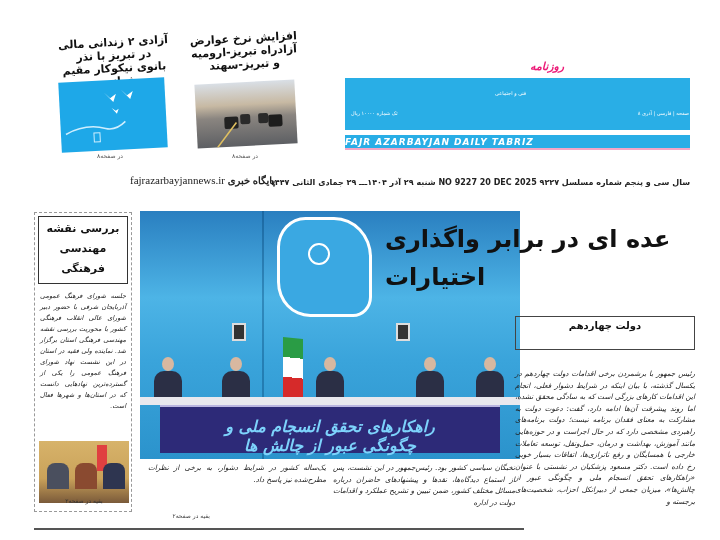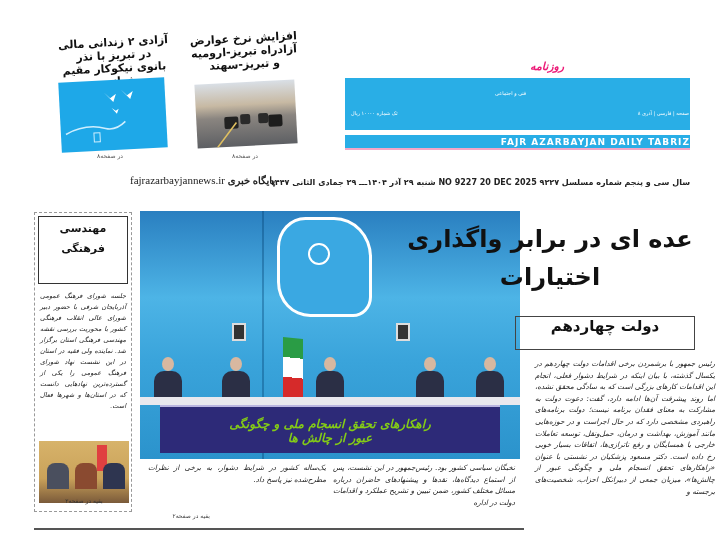--- a/index.html
+++ b/index.html
@@ -4,58 +4,58 @@
 <style>
   * { box-sizing: border-box; margin: 0; padding: 0; }
   html, body { width: 720px; height: 540px; overflow: hidden; background: #ffffff; }
   body { position: relative; font-family: "DejaVu Sans", sans-serif; color: #111; direction: ltr; }
   .abs { position: absolute; }
 
   
   .masthead { left: 345px; top: 10px; width: 350px; height: 145px; }
   .mh-band { position: absolute; left: 0; top: 68px; width: 345px; height: 52px; background: #29aee6; }
   .mh-band2 { position: absolute; left: 0; top: 125px; width: 345px; height: 15px; background: #29aee6; border-bottom: 2px solid #f4a6c6; }
-  .mh-band2 span { display: block; text-align: right; font-family: "DejaVu Sans", sans-serif; font-weight: bold; color: #fff; font-size: 9px; line-height: 15px; letter-spacing: 1px; }
+  .mh-band2 span { display: block; text-align: left; font-family: "DejaVu Sans", sans-serif; font-weight: bold; font-style: italic; color: #fff; font-size: 9px; line-height: 15px; letter-spacing: 1px; }
   .mh-logo { position: absolute; left: 30px; top: 2px; width: 300px; height: 118px; text-align: center; font-family: "DejaVu Serif", serif; font-weight: bold; font-style: italic; font-size: 64px; line-height: 110px; color: #ec1c78; text-shadow: 2px 0 #fff, -2px 0 #fff, 0 2px #fff, 0 -2px #fff, 3px 3px 0 #b0115a; direction: rtl; }
   .mh-small { position: absolute; top: 50px; left: 185px; font-size: 11px; color: #ec1c78; font-weight: bold; font-style: italic; }
   .mh-tag { position: absolute; top: 80px; left: 150px; font-size: 5px; color: #fff; }
   .mh-left { position: absolute; left: 6px; top: 100px; font-size: 5px; color: #fff; }
   .mh-right { position: absolute; right: 6px; top: 100px; font-size: 5px; color: #fff; }
 
   
   .teaser-title { font-weight: bold; font-size: 11px; line-height: 13px; text-align: center; direction: rtl; }
   .teaser-cap { font-size: 6px; color: #555; text-align: center; direction: rtl; }
   .tz1-img { left: 60px; top: 80px; width: 106px; height: 70px; background: #1ea8e8; transform: rotate(-3deg); overflow: hidden; }
   .tz2-img { left: 196px; top: 82px; width: 100px; height: 64px; transform: rotate(-3deg); overflow: hidden; background: linear-gradient(#d9dfe6 0%, #c7b9a3 35%, #8a8580 55%, #5d5f63 100%); }
 
   .site { left: 130px; top: 174px; font-family: "Liberation Serif", serif; font-size: 11px; color: #222; }
   .site-label { font-weight: bold; font-size: 10px; }
   .dateline { left: 335px; top: 178px; width: 355px; font-size: 8px; font-weight: bold; color: #222; direction: rtl; text-align: right; white-space: nowrap; }
 
   
-  .headline { left: 385px; top: 220px; width: 330px; font-weight: bold; font-size: 24px; line-height: 38px; direction: rtl; text-align: center; font-family: "DejaVu Sans", sans-serif; }
+  .headline { left: 385px; top: 220px; width: 330px; font-weight: bold; font-size: 24px; line-height: 38px; direction: rtl; text-align: left; font-family: "DejaVu Sans", sans-serif; }
 
   
-  .subbox { left: 515px; top: 316px; width: 180px; height: 34px; border: 1px solid #444; font-weight: bold; font-size: 15px; line-height: 14px; text-align: center; direction: rtl; padding-top: 2px; }
+  .subbox { left: 515px; top: 316px; width: 180px; height: 34px; border: 1px solid #444; font-weight: bold; font-size: 10px; line-height: 14px; text-align: center; direction: rtl; padding-top: 2px; }
 
   .body-text { font-size: 7.2px; line-height: 11.6px; font-style: italic; direction: rtl; text-align: justify; color: #222; }
-  .col-right { left: 515px; top: 358px; width: 180px; margin-left: 20px; }
+  .col-right { left: 515px; top: 368px; width: 180px; }
   .col-mid { left: 333px; top: 462px; width: 182px; }
   .col-left { left: 148px; top: 462px; width: 178px; }
 
   
   .photo { left: 140px; top: 211px; width: 380px; height: 248px; background: linear-gradient(180deg, #2a7fc0 0%, #4db4e6 35%, #3aa4db 60%, #2b93cc 100%); overflow: hidden; }
   .photo .seam { position: absolute; left: 122px; top: 0; width: 2px; height: 100%; background: rgba(0,60,110,0.35); }
   .photo .map { position: absolute; left: 137px; top: 6px; width: 95px; height: 100px; border: 3px solid #fff; border-radius: 30% 40% 20% 35%; background: #3aa8e2; }
   .photo .emblem { position: absolute; left: 168px; top: 32px; width: 22px; height: 22px; border-radius: 50%; border: 2px solid #fff; }
   .photo .portrait { position: absolute; top: 112px; width: 14px; height: 18px; background: #333; border: 2px solid #ddd; }
   .photo .flag { position: absolute; left: 143px; top: 127px; width: 20px; height: 60px; background: linear-gradient(#2a9c45 0 33%, #fff 33% 66%, #d62a2a 66%); transform: skewY(6deg); }
   .photo .table { position: absolute; left: 0; top: 186px; width: 380px; height: 8px; background: #e8e8ee; }
   .photo .banner { position: absolute; left: 20px; top: 194px; width: 340px; height: 48px; background: #2d2a78; border-top: 2px solid #b9b5e0; }
-  .photo .banner-text { position: absolute; left: 60px; top: 10px; width: 220px; text-align: center; color: #84cc16; font-weight: bold; font-style: italic; font-size: 12px; direction: rtl; }
+  .photo .banner-text { position: absolute; left: 60px; top: 10px; width: 220px; text-align: center; color: #7dd3fc; font-weight: bold; font-style: italic; font-size: 16px; direction: rtl; }
   .photo .person { position: absolute; top: 160px; width: 28px; height: 28px; background: #2b2f45; border-radius: 10px 10px 2px 2px; }
   .photo .head { position: absolute; top: 146px; width: 12px; height: 14px; background: #d8b8a0; border-radius: 50%; }
 
   
   .sidebar { left: 34px; top: 212px; width: 98px; height: 300px; border: 1px dashed #999; }
   .sidebar-title { position: absolute; left: 3px; top: 3px; width: 90px; height: 68px; border: 1px solid #333; font-weight: bold; font-size: 11px; line-height: 20px; text-align: center; direction: rtl; padding-top: 2px; }
   .sidebar-body { position: absolute; left: 5px; top: 78px; width: 86px; font-size: 6.5px; line-height: 11px; }
   .sidebar-photo { position: absolute; left: 4px; top: 228px; width: 90px; height: 62px; background: linear-gradient(180deg, #d7b36a 0%, #caa25a 60%, #7a5a3a 100%); overflow: hidden; }
   .sidebar-cap { position: absolute; left: 0; top: 284px; width: 98px; font-size: 6px; text-align: center; direction: rtl; color: #333; }
 
@@ -150,20 +150,21 @@
   <div>دولت چهاردهم</div>
 </div>
 
 <div class="abs body-text col-right">رئیس جمهور با برشمردن برخی اقدامات دولت چهاردهم در یکسال گذشته، با بیان اینکه در شرایط دشوار فعلی، انجام این اقدامات کارهای بزرگی است که به سادگی محقق نشده، اما روند پیشرفت آن‌ها ادامه دارد، گفت: دعوت دولت به مشارکت به معنای فقدان برنامه نیست؛ دولت برنامه‌های راهبردی مشخصی دارد که در حال اجراست و در حوزه‌هایی مانند آموزش، بهداشت و درمان، حمل‌ونقل، توسعه تعاملات خارجی با همسایگان و رفع ناترازی‌ها، اتفاقات بسیار خوبی رخ داده است. دکتر مسعود پزشکیان در نشستی با عنوان «راهکارهای تحقق انسجام ملی و چگونگی عبور از چالش‌ها»، میزبان جمعی از دبیرانکل احزاب، شخصیت‌های برجسته و</div>
 <div class="abs body-text col-mid">نخبگان سیاسی کشور بود. رئیس‌جمهور در این نشست، پس از استماع دیدگاه‌ها، نقدها و پیشنهادهای حاضران درباره مسائل مختلف کشور، ضمن تبیین و تشریح عملکرد و اقدامات دولت در اداره</div>
 <div class="abs body-text col-left">یک‌ساله کشور در شرایط دشوار، به برخی از نظرات مطرح‌شده نیز پاسخ داد.</div>
 <div class="abs cont" style="left:150px; top:512px; width:60px;">بقیه در صفحه۲</div>
 
 <div class="abs sidebar">
   <div class="sidebar-title">
+    <div>بررسی نقشه</div>
     <div>مهندسی فرهنگی</div>
   </div>
   <div class="sidebar-body body-text">جلسه شورای فرهنگ عمومی آذربایجان شرقی با حضور دبیر شورای عالی انقلاب فرهنگی کشور با محوریت بررسی نقشه مهندسی فرهنگی استان برگزار شد. نماینده ولی فقیه در استان در این نشست نهاد شورای فرهنگ عمومی را یکی از گسترده‌ترین نهادهایی دانست که در استان‌ها و شهرها فعال است.</div>
   <div class="sidebar-photo">
     <div style="position:absolute; left:58px; top:4px; width:10px; height:26px; background:#e04040;"></div>
     <div style="position:absolute; left:8px; top:22px; width:22px; height:26px; background:#4a4f5e; border-radius:8px 8px 0 0;"></div>
     <div style="position:absolute; left:36px; top:22px; width:22px; height:26px; background:#8a4a30; border-radius:8px 8px 0 0;"></div>
     <div style="position:absolute; left:64px; top:22px; width:22px; height:26px; background:#2e3550; border-radius:8px 8px 0 0;"></div>
   </div>
   <div class="sidebar-cap">بقیه در صفحه۲</div>

